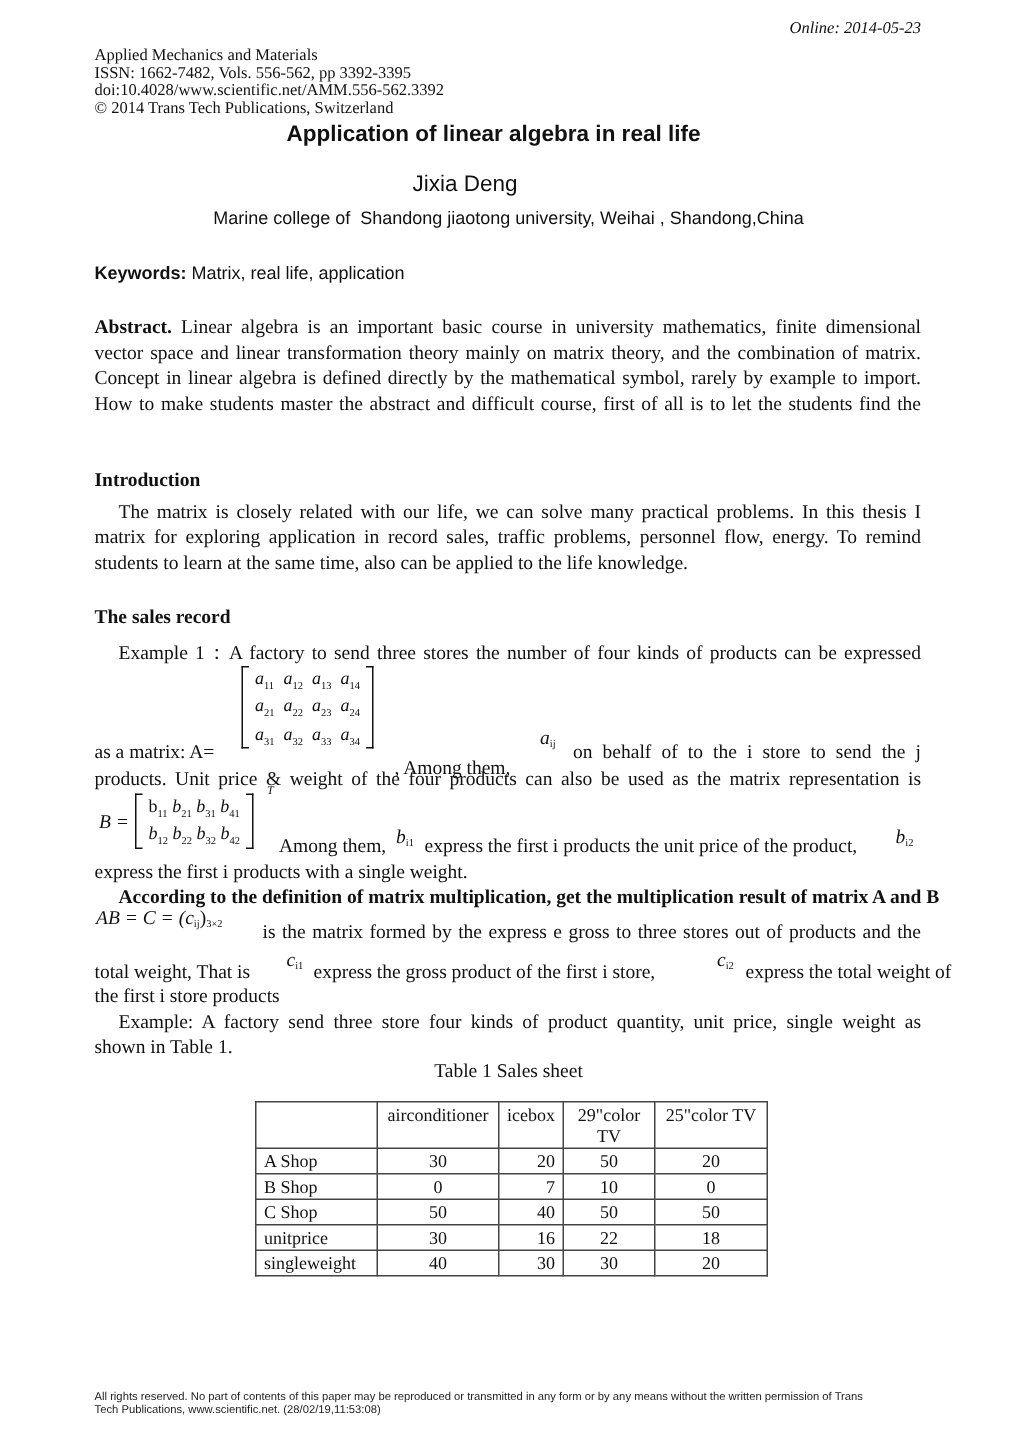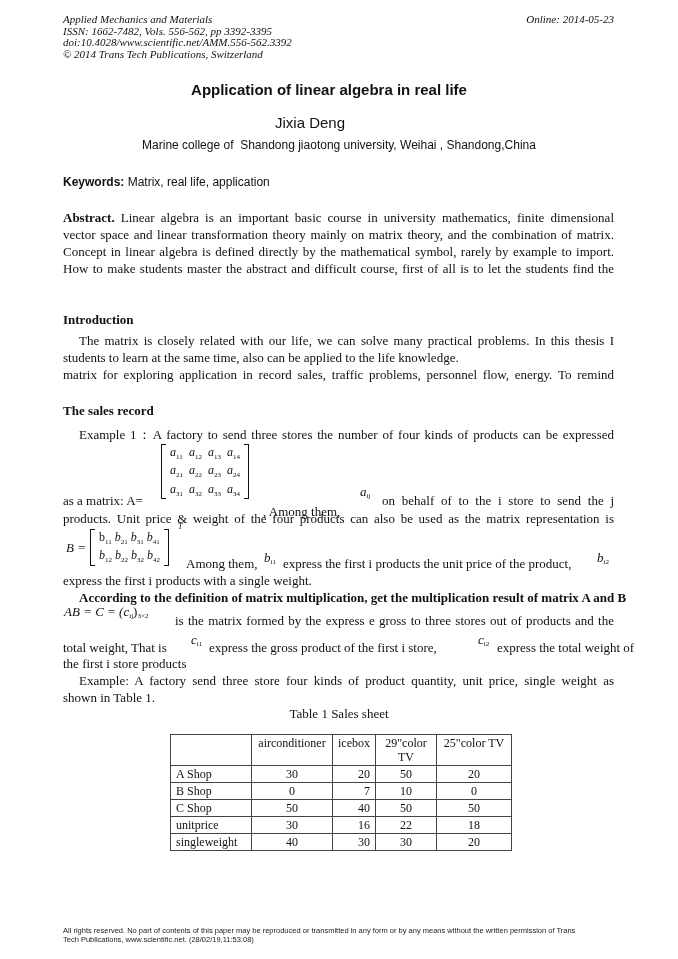--- a/index.html
+++ b/index.html
@@ -1,18 +1,18 @@
 <!DOCTYPE html>
 <html><head>
 <meta charset="utf-8">
 <style>
   html, body { margin: 0; padding: 0; background: #ffffff; }
   body { width: 678px; height: 959px; position: relative; overflow: hidden; color: #111; }
 
-  .hdr-left { position: absolute; left: 63px; top: 14px; font-family: "Liberation Serif", serif; font-style: italic; font-size: 11px; line-height: 11.5px; }
+  .hdr-left { position: absolute; left: 63px; top: 32px; font-family: "Liberation Serif", serif; font-size: 11px; line-height: 11.5px; }
   .hdr-right { position: absolute; right: 64px; top: 14px; font-family: "Liberation Serif", serif; font-style: italic; font-size: 11px; line-height: 11.5px; }
 
   .title { position: absolute; left: 0; width: 658px; top: 81px; text-align: center; font-family: "Liberation Sans", sans-serif; font-weight: bold; font-size: 15px; }
   .author { position: absolute; left: 0; width: 620px; top: 114px; text-align: center; font-family: "Liberation Sans", sans-serif; font-size: 15px; }
   .affil { position: absolute; left: 0; width: 678px; top: 138px; text-align: center; font-family: "Liberation Sans", sans-serif; font-size: 12px; }
   .keywords { position: absolute; left: 63px; top: 175px; font-family: "Liberation Sans", sans-serif; font-size: 12px; }
   .keywords b { font-weight: bold; }
 
   .para { position: absolute; left: 63px; width: 551px; font-family: "Liberation Serif", serif; font-size: 13px; line-height: 17px; text-align: justify; }
   .para .ln { display: block; text-align: justify; text-align-last: justify; white-space: nowrap; }
@@ -62,22 +62,22 @@
 <div class="para" style="top:209px;">
   <span class="ln"><b>Abstract.</b><span> Linear algebra is an important basic course in university mathematics, finite dimensional</span></span>
   <span class="ln">vector space and linear transformation theory mainly on matrix theory, and the combination of matrix.</span>
   <span class="ln">Concept in linear algebra is defined directly by the mathematical symbol, rarely by example to import.</span>
   <span class="ln">How to make students master the abstract and difficult course, first of all is to let the students find the</span>
 </div>
 
 <div class="h" style="top:312px;">Introduction</div>
 <div class="para" style="top:332px;">
   <span class="ln indent">The matrix is closely related with our life, we can solve many practical problems. In this thesis I</span>
+  <span class="ln">matrix for exploring application in record sales, traffic problems, personnel flow, energy. To remind</span>
   <span class="ln last">students to learn at the same time, also can be applied to the life knowledge.</span>
-  <span class="ln">matrix for exploring application in record sales, traffic problems, personnel flow, energy. To remind</span>
 </div>
 
 <div class="h" style="top:403px;">The sales record</div>
 <div class="para" style="top:426px;">
   <span class="ln indent">Example 1：A factory to send three stores the number of four kinds of products can be expressed</span>
 </div>
 
 <div class="abs" style="left:63px; top:493px;">as a matrix: A=</div>
 <div style="position:absolute; left:161px; top:444px;">
   <div class="matrix">

